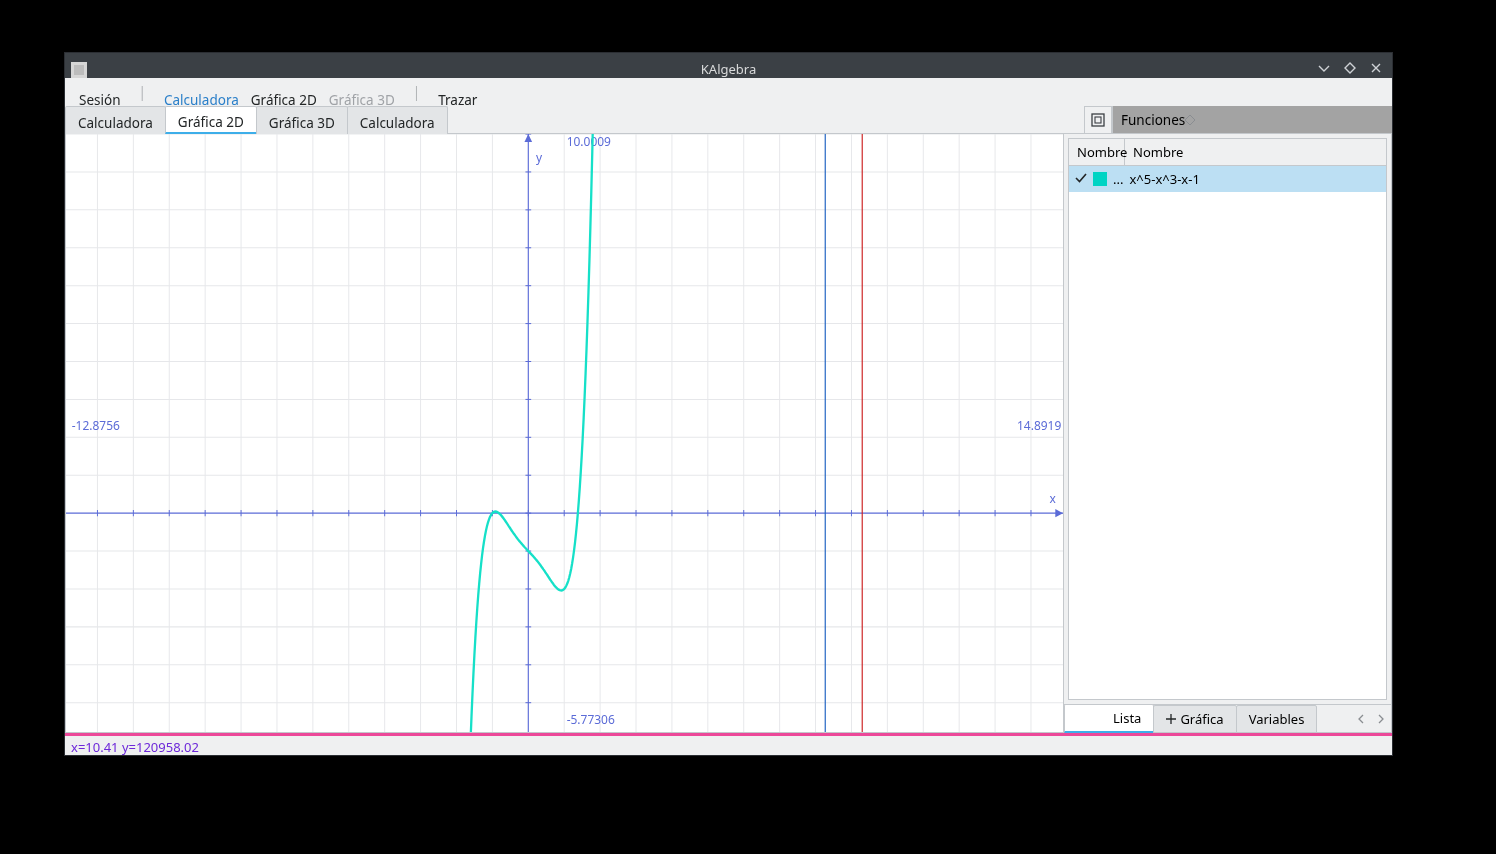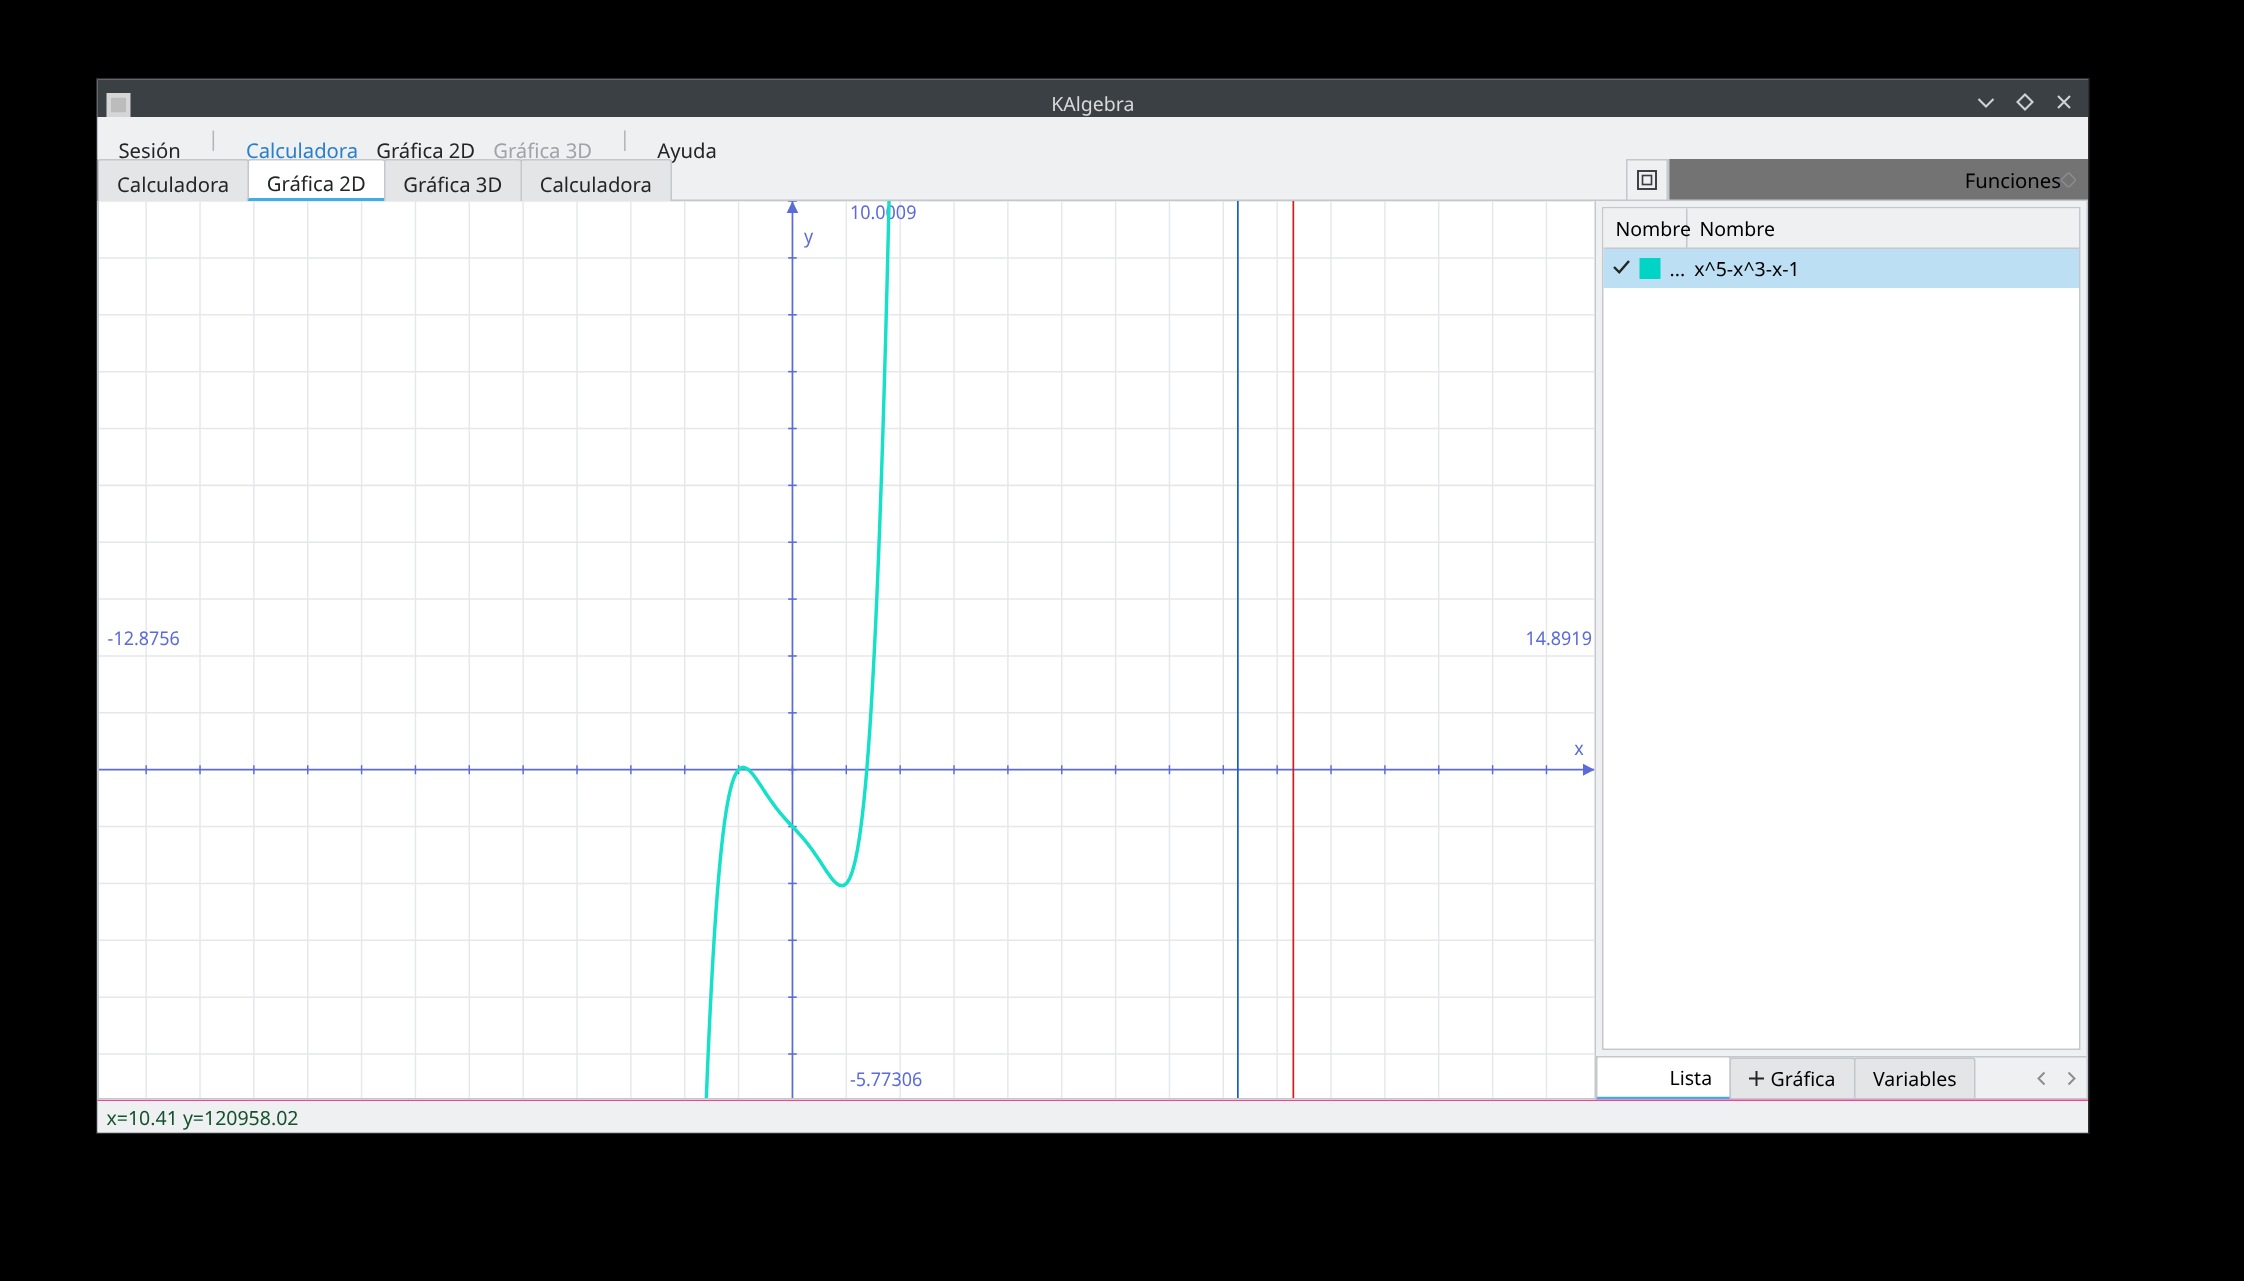--- a/index.html
+++ b/index.html
@@ -87,23 +87,23 @@
   border:1px solid #c4c8cc;
   border-left:none;
   border-top:none;
   background:#eff0f1;
 }
 .side-header {
   height:28px;
   display:flex;align-items:center;
   padding:0 8px;
   font-size:13.5px;
-  background:#737373;
+  background:#a3a3a3;
   border-bottom:1px solid #c4c8cc;
-  justify-content:flex-end;
+  justify-content:flex-start;
 }
 .funclist {
   flex:1;
   margin:4px;
   background:#ffffff;
   border:1px solid #c4c8cc;
   display:flex;flex-direction:column;
   font-size:13px;
 }
 .funclist .cols {
@@ -142,22 +142,22 @@
 .side-tabs .stab.active { background:#ffffff; border-bottom:2px solid #3daee9;padding-left:48px;}
 .side-tabs .navbtn{
   width:20px;height:26px;display:flex;align-items:center;justify-content:center;
   color:#8a8d91;cursor:pointer;
 }
 .status {
   height:22px;
   background:#eff0f1;
   font-size:13px;
   padding:2px 6px;
-  border-top:1px solid #ec4899;
-  color:#14532d;
+  border-top:3px solid #ec4899;
+  color:#6d28d9;
 }
 
 .axis-label{fill:#5b6bd7;font-size:12.5px;}
 .gridline{stroke:#e6e7ea;stroke-width:1;}
 .axis{stroke:#5b6bd7;stroke-width:1.2;}
 .tick{stroke:#5b6bd7;stroke-width:1;}
 .cross-v{stroke:#1b5fc0;stroke-width:1.2;}
 .cross-h{stroke:#cc1f1f;stroke-width:1.2;}
 .curve{stroke:#16e0c8;stroke-width:2.4;fill:none;}
 </style>
@@ -193,21 +193,21 @@
       </div>
     </div>
 
     <div class="menubar">
       <span class="mitem active">Sesión</span>
       <span class="sep">|</span>
       <span class="mitem highlight">Calculadora</span>
       <span class="mitem active">Gráfica 2D</span>
       <span class="mitem dim">Gráfica 3D</span>
       <span class="sep">|</span>
-      <span class="mitem active">Ayuda</span>
+      <span class="mitem active">Trazar</span>
     </div>
 
     <div class="toolbar-row">
       <div class="tabs">
         <div class="tab">Calculadora</div>
         <div class="tab active">Gráfica 2D</div>
         <div class="tab">Gráfica 3D</div>
         <div class="tab">Calculadora</div>
         <div class="spacer"></div>
       </div>

